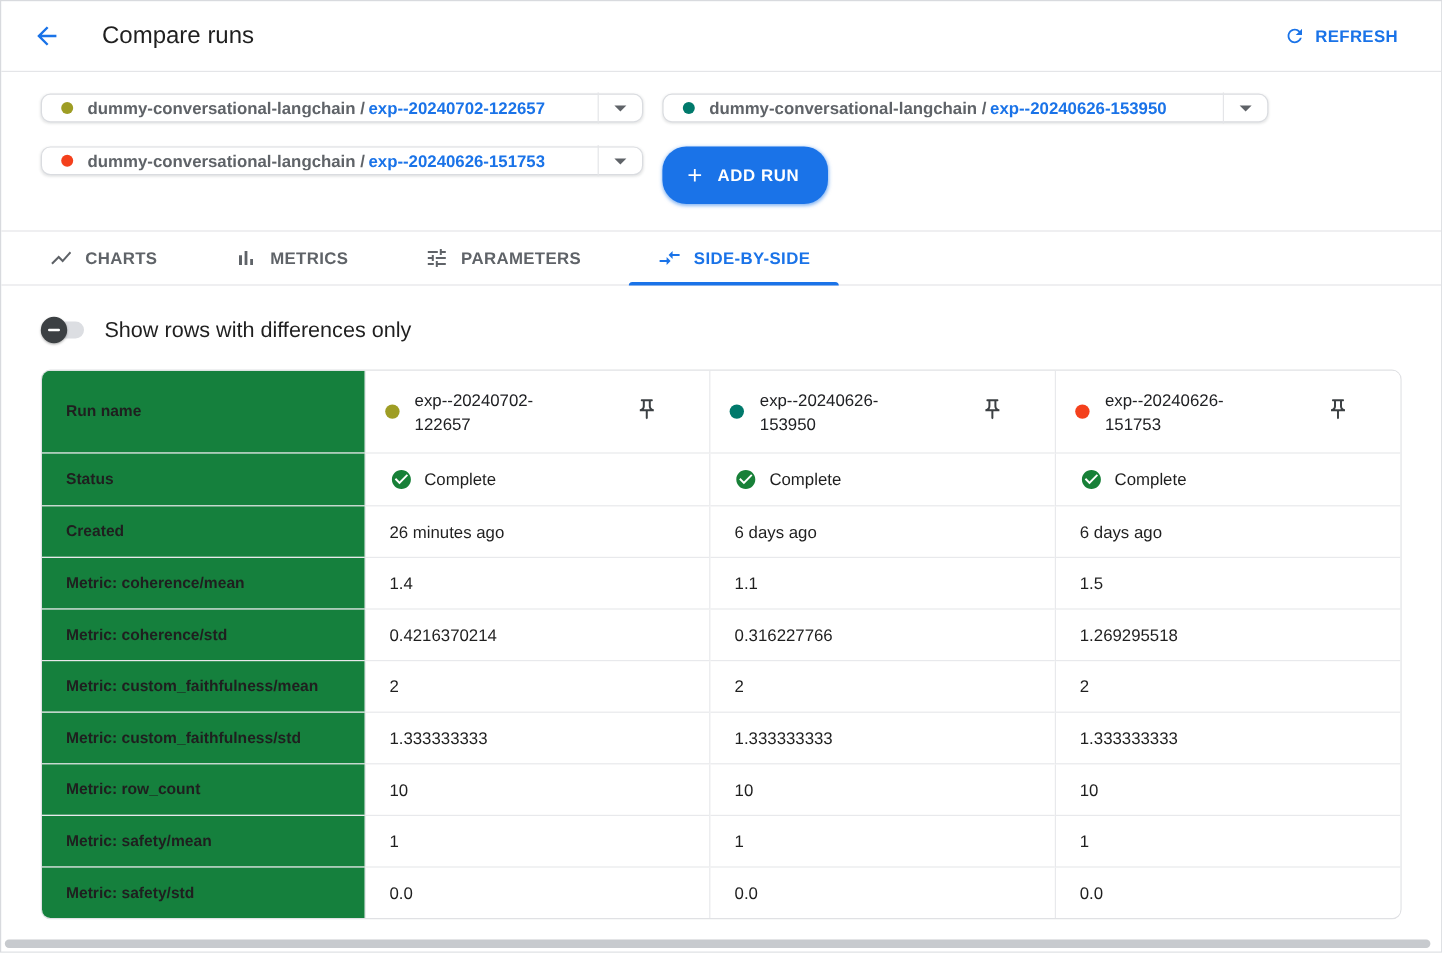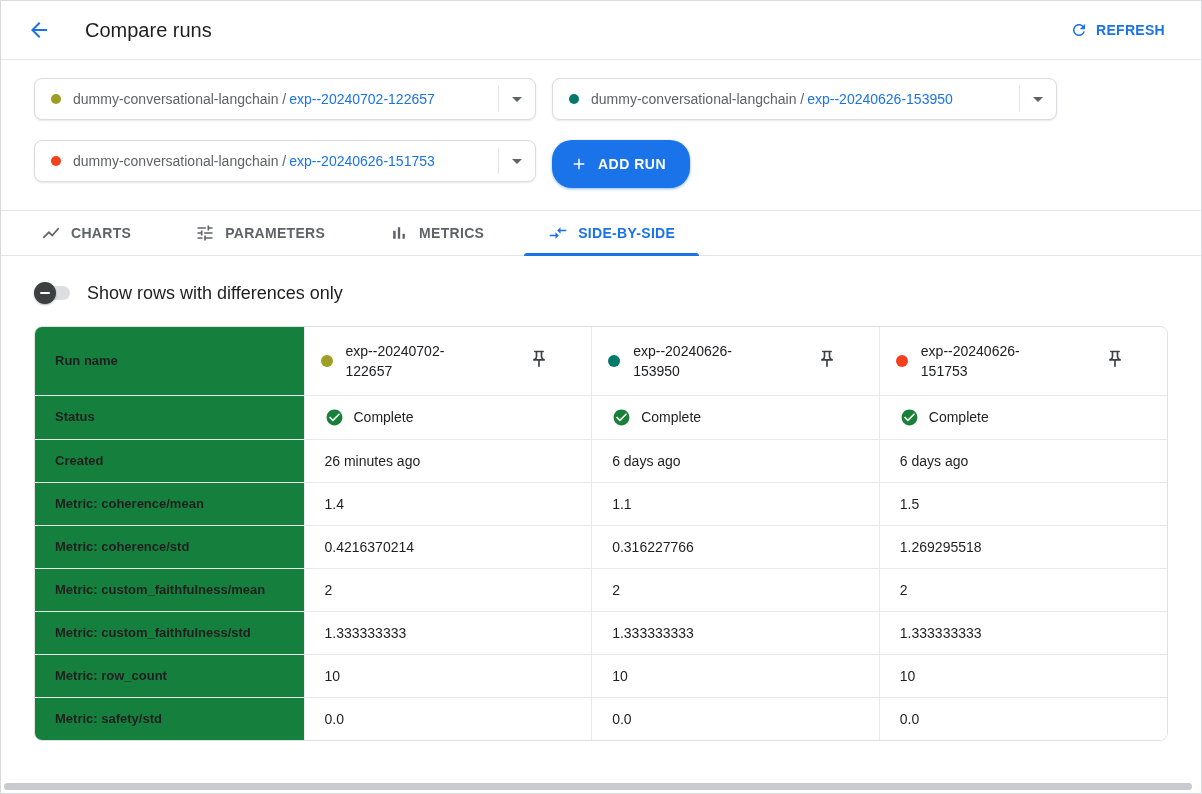--- a/index.html
+++ b/index.html
@@ -37,27 +37,28 @@
   .refresh-btn svg { width: 18px; height: 18px; fill: #1a73e8; }
 
   
   .selectors {
     padding: 18px 33px 22px;
     display: grid;
     grid-template-columns: 502px 505px;
     gap: 20px 16px;
   }
   .chip {
-    height: 42px;
+    height: 24px;
     border: 1px solid #dadce0; border-radius: 8px;
     background: #fff;
     display: flex; align-items: center;
     padding: 0 4px 0 16px;
     box-shadow: 0 1px 2px rgba(60,64,67,.12);
     cursor: pointer;
+    font-weight: bold;
   }
   .dot { width: 10px; height: 10px; border-radius: 50%; flex: none; background: #888; }
   .chip .dot { margin-right: 12px; }
   .chip-text { font-size: 14px; color: #5f6368; white-space: nowrap; overflow: hidden; }
   .run-link { color: #1a73e8; text-decoration: none; margin-left: 3px; }
   .chip-spacer { flex: 1; }
   .chip-caret {
     background: none; border: none; cursor: pointer;
     border-left: 1px solid #e4e5e8;
     height: 26px; display: flex; align-items: center;
@@ -218,29 +219,29 @@
 
   <nav class="tabs">
     <button class="tab">
       <svg viewBox="0 0 24 24">
           <path d="M3.5 18.49l6-6.01 4 4L22 6.92l-1.41-1.41-7.09 7.97-4-4L2 16.99l1.5 1.5z"></path>
         </svg>
       <span>CHARTS</span>
     </button>
     <button class="tab">
       <svg viewBox="0 0 24 24">
+          <path d="M5 9.2h3V19H5V9.2zM10.6 5h2.8v14h-2.8V5zm5.6 8H19v6h-2.8v-6z"></path>
+        </svg>
+      <span>METRICS</span>
+    </button>
+    <button class="tab">
+      <svg viewBox="0 0 24 24">
           <path d="M3 17v2h6v-2H3zM3 5v2h10V5H3zm10 16v-2h8v-2h-8v-2h-2v6h2zM7 9v2H3v2h4v2h2V9H7zm14 4v-2H11v2h10zm-6-4h2V7h4V5h-4V3h-2v6z"></path>
         </svg>
       <span>PARAMETERS</span>
-    </button>
-    <button class="tab">
-      <svg viewBox="0 0 24 24">
-          <path d="M5 9.2h3V19H5V9.2zM10.6 5h2.8v14h-2.8V5zm5.6 8H19v6h-2.8v-6z"></path>
-        </svg>
-      <span>METRICS</span>
     </button>
     <button class="tab selected">
       <svg viewBox="0 0 24 24">
           <path d="M9.01 14H2v2h7.01v3L13 15l-3.99-4v3zm5.98-1v-3H22V8h-7.01V5L11 9l3.99 4z"></path>
         </svg>
       <span>SIDE-BY-SIDE</span>
     </button>
   </nav>
 
   <section class="filter-row">
@@ -369,20 +370,26 @@
           <td class="data-cell">1.333333333</td>
         </tr>
 
         <tr>
           <th class="label-cell">Metric: row_count</th>
           <td class="data-cell">10</td>
           <td class="data-cell">10</td>
           <td class="data-cell">10</td>
         </tr>
 
+        <tr>
+          <th class="label-cell">Metric: safety/mean</th>
+          <td class="data-cell">1</td>
+          <td class="data-cell">1</td>
+          <td class="data-cell">1</td>
+        </tr>
 
         <tr>
           <th class="label-cell">Metric: safety/std</th>
           <td class="data-cell">0.0</td>
           <td class="data-cell">0.0</td>
           <td class="data-cell">0.0</td>
         </tr>
 
       </tbody>
     </table>

